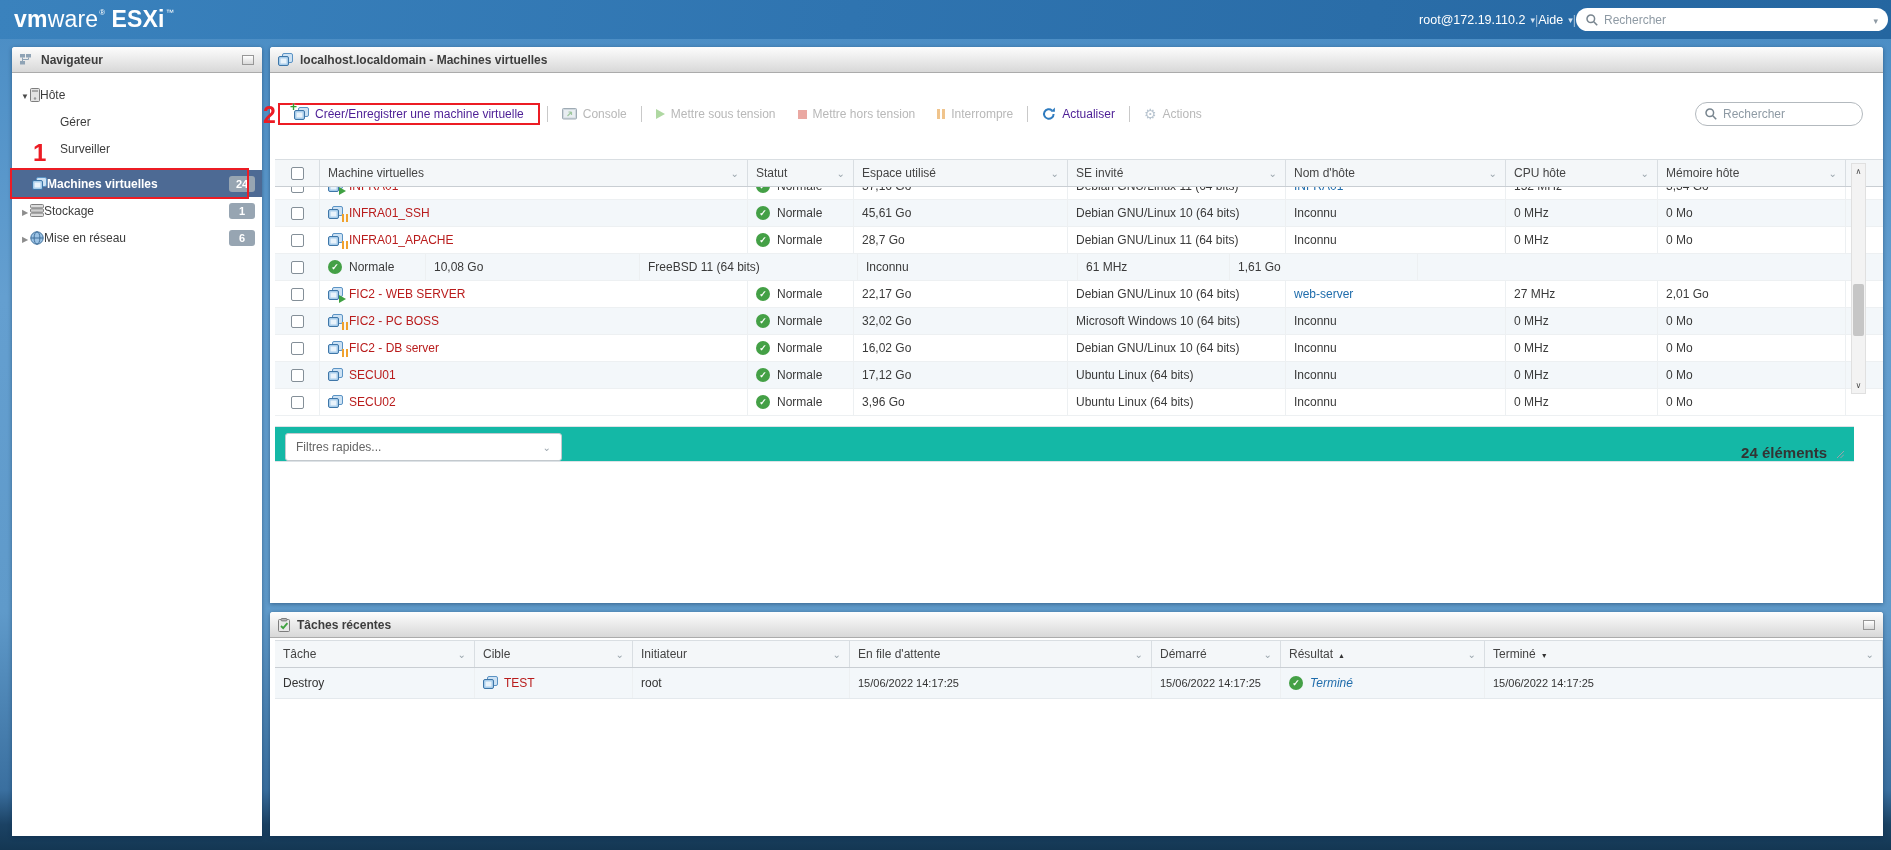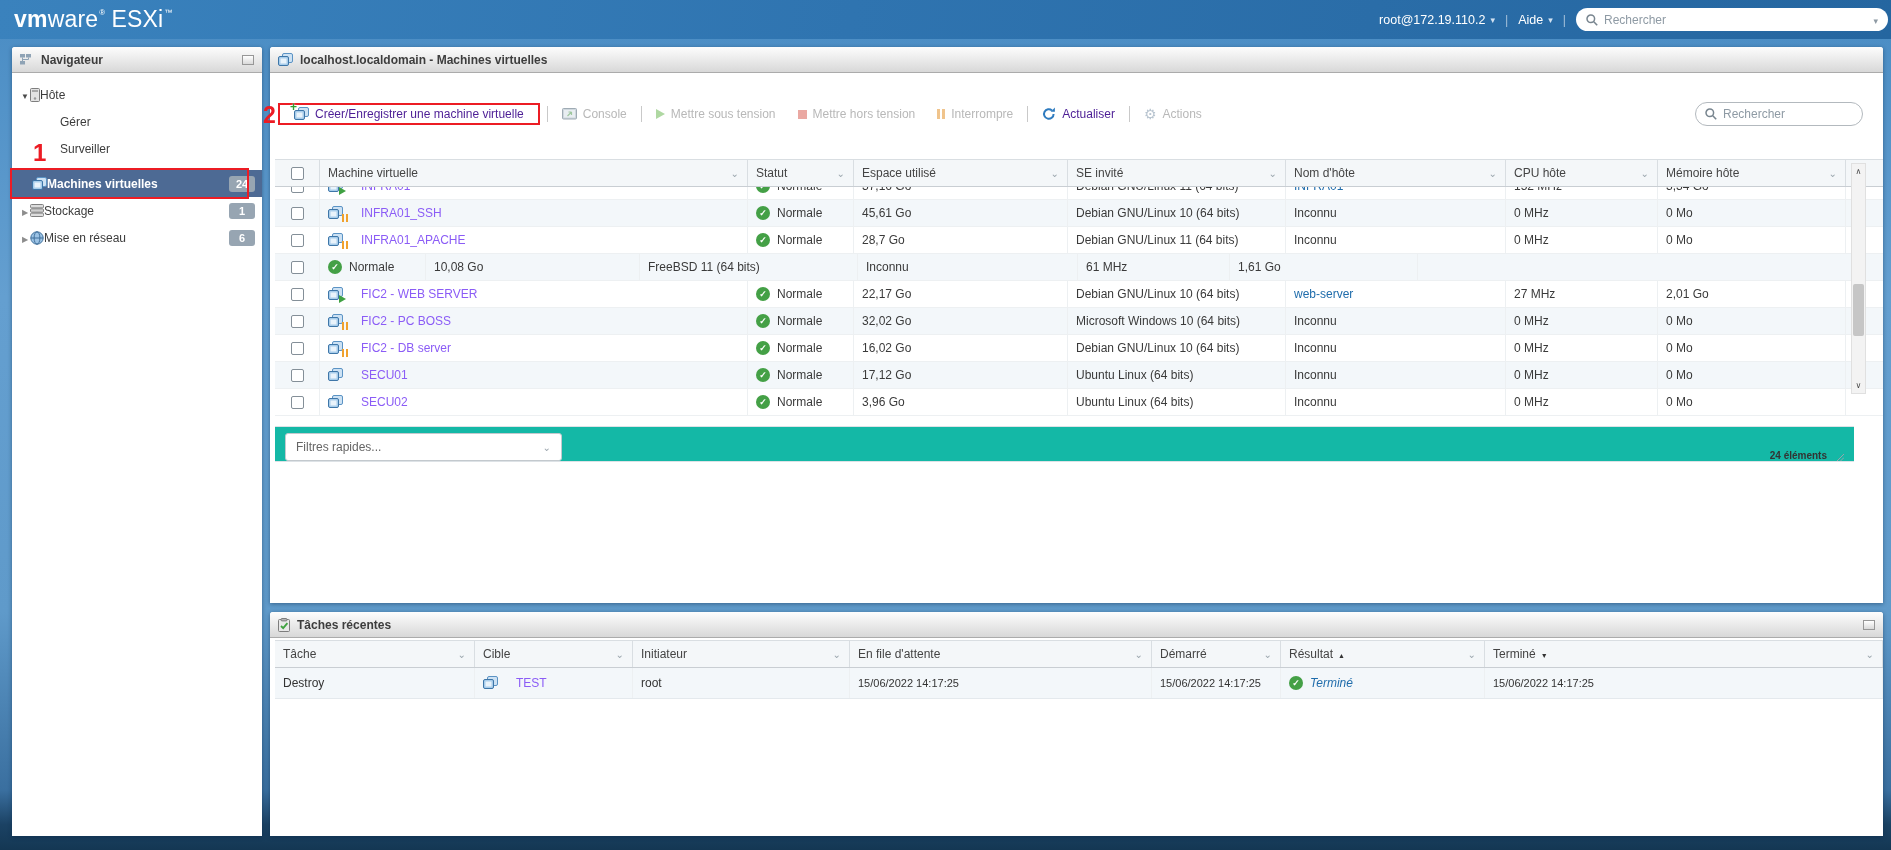--- a/index.html
+++ b/index.html
@@ -10,22 +10,22 @@
     position:relative;
   }
   
   .topbar{position:absolute;top:0;left:0;width:1891px;height:39px;
     background:linear-gradient(100deg,#3a82bd 0%,#2f74b0 45%,#2566a0 100%);
     display:flex;align-items:center;color:#fff}
   .logo{margin-left:14px;font-size:23px;letter-spacing:.2px;display:flex;align-items:flex-start}
   .lg-vm{font-weight:bold}
   .lg-ware{font-weight:normal}
   .lg-sup{font-size:8px;margin:2px 6px 0 1px}
-  .lg-esxi{font-weight:normal}
-  .topbar-right{margin-left:auto;display:flex;align-items:center;gap:10px;font-size:12.5px;margin-right:3px}
+  .lg-esxi{font-weight:bold}
+  .topbar-right{margin-left:auto;display:flex;align-items:center;font-size:12.5px;margin-right:3px}
   .tb-item{display:flex;align-items:center;gap:5px;cursor:pointer;white-space:nowrap}
   .tb-item::after{content:"▾";font-size:9px;color:#d2e2f2}
   .tb-sep{color:rgba(255,255,255,.55)}
   .tb-search{width:312px;height:23px;background:#fff;border-radius:12px;display:flex;align-items:center;padding:0 10px;gap:6px}
   .tb-search input{flex:1;border:none;outline:none;font-size:12px;color:#555;background:transparent;font-family:inherit}
   .tb-search input::placeholder{color:#8e9aa4}
   .tb-caret::after{content:"▾";font-size:9px;color:#8e9aa4}
   
   .panel{position:absolute;background:#fff;border-radius:3px 3px 0 0;box-shadow:0 1px 4px rgba(8,35,64,.45)}
   .phead{height:26px;background:linear-gradient(#fdfdfd,#d8d8d8);border-bottom:1px solid #ababab;
@@ -74,42 +74,42 @@
   .chev{margin-left:auto;padding-left:6px;color:#9aa5ad;font-size:10px}
   .chev::after{content:"⌄"}
   .checkbox{width:13px;height:13px;background:#fff;border:1px solid #848f98;border-radius:2px;display:inline-block;cursor:pointer}
   .w-cb{width:45px;justify-content:center;padding:0}
   .w-name{width:428px}.w-stat{width:106px}.w-space{width:214px}.w-os{width:218px}.w-host{width:220px}.w-cpu{width:152px}.w-mem{width:188px}
   .viewport{height:231px;overflow:hidden;margin-left:5px;position:relative}
   .rows{margin-top:-14px}
   .vrow{display:flex;height:27px;font-size:12px;color:#3a3a3a;border-bottom:1px solid #edf0f2;cursor:pointer}
   .vrow:nth-child(even){background:#f3f7fa}
   .c{display:flex;align-items:center;padding:0 8px;border-right:1px solid #edf0f2;overflow:hidden;white-space:nowrap}
-  .vmlink{color:#8b5cf6;text-decoration:none;margin-left:18px}
+  .vmlink{color:#b91c1c;text-decoration:none;margin-left:6px}
   .host-link{color:#1f6cab}.host-plain{color:#3a3a3a}
   .okdot{width:14px;height:14px;min-width:14px;border-radius:50%;background:#44a046;color:#fff;font-size:9px;
     display:inline-flex;align-items:center;justify-content:center;margin-right:7px}
   .okdot::before{content:"✓";font-weight:bold}
   .vmicon{position:relative;display:inline-flex;width:15px;height:14px}
   .st-running::after{content:"";position:absolute;right:-3px;bottom:-2px;width:0;height:0;
     border-left:7px solid #3fa142;border-top:4.5px solid transparent;border-bottom:4.5px solid transparent}
   .st-suspended::after{content:"";position:absolute;right:-1px;bottom:-2px;width:2.5px;height:8px;background:#f0a22e;box-shadow:4px 0 0 #f0a22e}
   
   .vscroll{position:absolute;left:1581px;top:116px;width:15px;height:231px;background:#f3f3f3;border:1px solid #e0e0e0}
   .sbtn{position:absolute;left:0;width:13px;height:13px;display:flex;align-items:center;justify-content:center;
     font-size:8px;color:#4a4a4a;cursor:pointer}
   .sbtn.up{top:1px}.sbtn.down{bottom:1px}
   .sbtn.up::before{content:"∧"}.sbtn.down::before{content:"∨"}
   .sthumb{position:absolute;left:1px;top:120px;width:11px;height:52px;background:#c6c6c6;border-radius:2px;cursor:pointer}
   
   .tfoot{margin:8px 0 0 5px;width:1579px;height:36px;background:#14b8a6;border-top:1px solid #dde2e6;border-bottom:1px solid #dde2e6;
     display:flex;align-items:flex-end;padding:0 10px}
   .qfilter{width:277px;height:28px;background:#fff;border:1px solid #c3c9ce;border-radius:3px;display:flex;align-items:center;
     padding:0 10px;color:#666;font-size:12px;cursor:pointer}
-  .count{margin-left:auto;font-weight:bold;font-size:10px;color:#333;display:flex;align-items:center;gap:7px}
+  .count{margin-left:auto;font-weight:bold;font-size:15px;color:#333;display:flex;align-items:center;gap:7px}
   
   .tasks{left:270px;top:612px;width:1613px;height:224px}
   .tasks .ghead{margin-top:2px}
   .t0{width:200px}.t1{width:158px}.t2{width:217px}.t3{width:302px}.t4{width:129px}.t5{width:204px}.t6{flex:1}
   .trow{display:flex;height:31px;background:#f3f7fa;border-bottom:1px solid #e4e9ed;font-size:12px;color:#333;margin-left:5px}
   .date{font-size:11px}
   .res{color:#1f6cab;font-style:italic}
   .sortup::after{content:"▲";font-size:7px;color:#333;margin-left:5px}
   .sortdn::after{content:"▼";font-size:7px;color:#333;margin-left:5px}
 </style>
@@ -271,21 +271,21 @@
         </svg>
       <input placeholder="Rechercher" style="">
     </span>
   </div>
 
   <div class="ghead">
     <div class="gh w-cb">
         <span class="checkbox"></span>
       </div>
     <div class="gh w-name">
-        <span>Machine virtuelle</span>
+        <span>Machine virtuelles</span>
         <span class="chev"></span>
       </div>
     <div class="gh w-stat">
         <span>Statut</span>
         <span class="chev"></span>
       </div>
     <div class="gh w-space">
         <span>Espace utilisé</span>
         <span class="chev"></span>
       </div>

